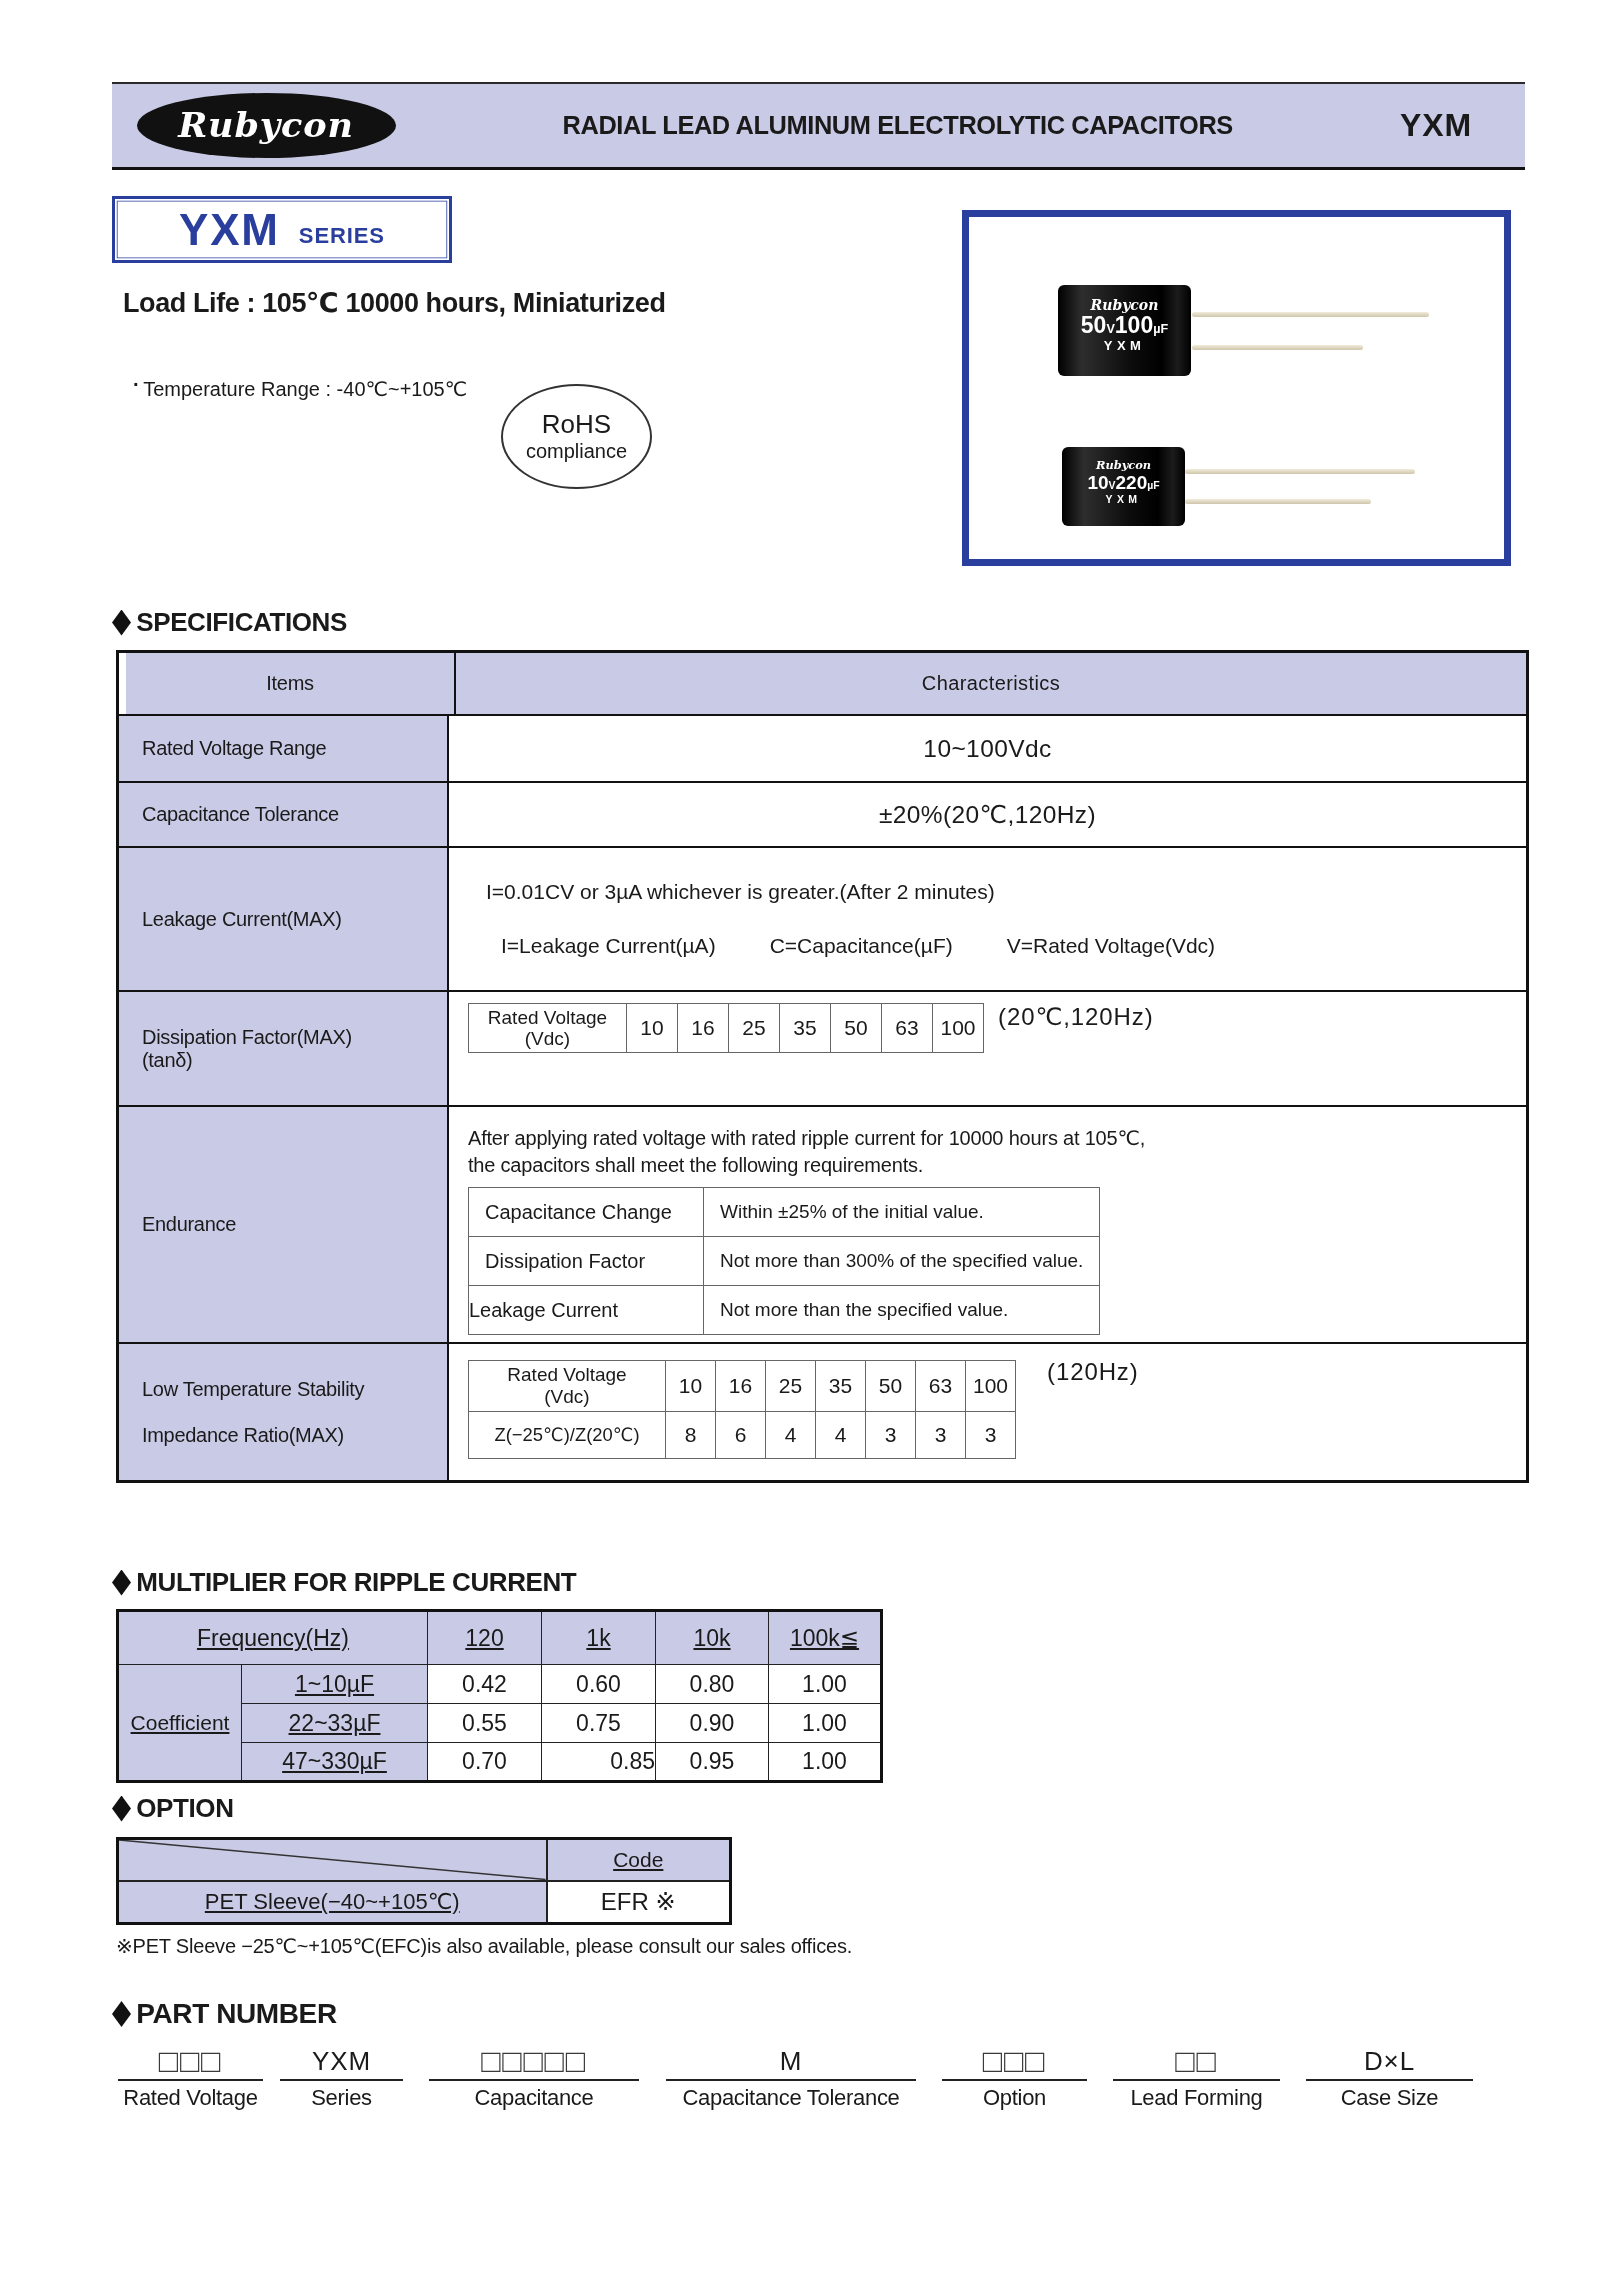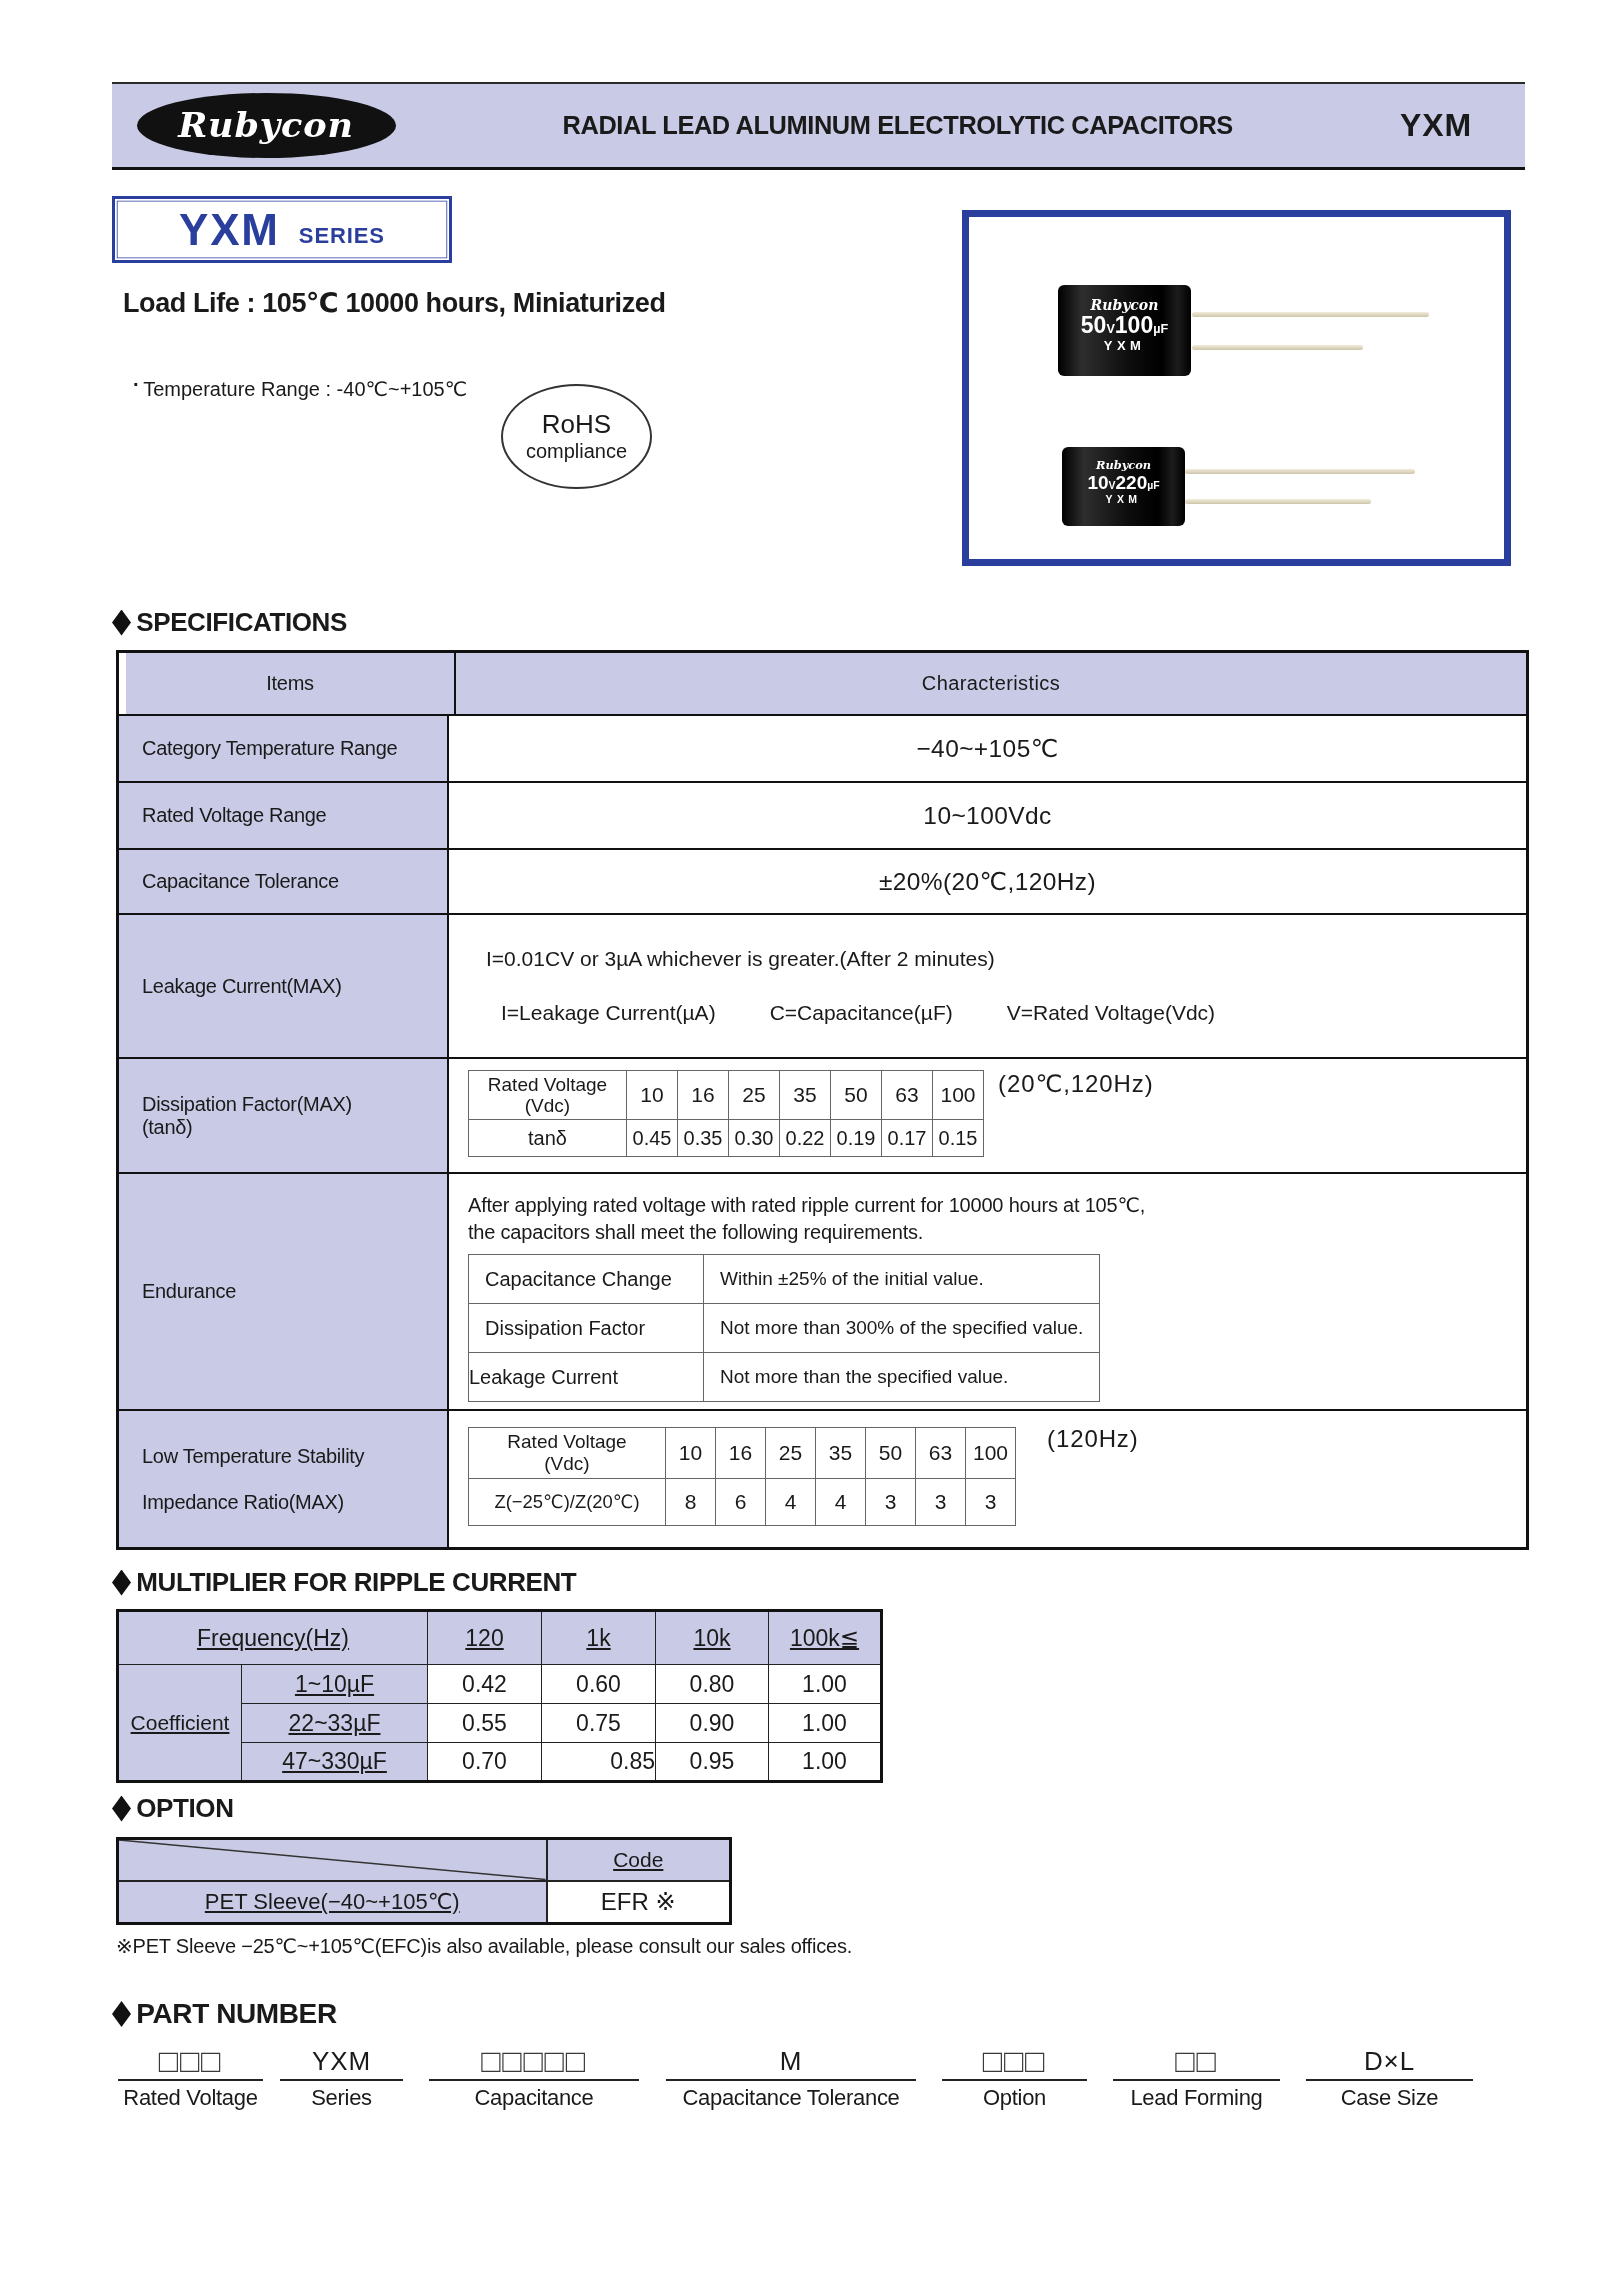--- a/index.html
+++ b/index.html
@@ -145,24 +145,20 @@
     <span>SPECIFICATIONS</span>
   </div>
 
   <div class="abs spec-table">
 
     <div class="srow" style="height:61px;">
       <div class="lab center" style="font-size:20px;margin-left:7px;">Items</div>
       <div class="val mid" style="font-size:20px;background:var(--lav);">Characteristics</div>
     </div>
 
-    <div class="srow" style="height:67px;">
-      <div class="lab">Category Temperature Range</div>
-      <div class="val mid">−40~+105℃</div>
-    </div>
 
     <div class="srow" style="height:67px;">
       <div class="lab">Rated Voltage Range</div>
       <div class="val mid">10~100Vdc</div>
     </div>
 
     <div class="srow" style="height:65px;">
       <div class="lab">Capacitance Tolerance</div>
       <div class="val mid">±20%(20℃,120Hz)</div>
     </div>
@@ -193,30 +189,20 @@
               <div>(Vdc)</div>
             </th>
             <th style="width:51px;font-size:21px;">10</th>
             <th style="width:51px;font-size:21px;">16</th>
             <th style="width:51px;font-size:21px;">25</th>
             <th style="width:51px;font-size:21px;">35</th>
             <th style="width:51px;font-size:21px;">50</th>
             <th style="width:51px;font-size:21px;">63</th>
             <th style="width:51px;font-size:21px;">100</th>
           </tr>
-          <tr style="height:37px;">
-            <td style="font-size:20px;">tanδ</td>
-            <td style="font-size:20px;">0.45</td>
-            <td style="font-size:20px;">0.35</td>
-            <td style="font-size:20px;">0.30</td>
-            <td style="font-size:20px;">0.22</td>
-            <td style="font-size:20px;">0.19</td>
-            <td style="font-size:20px;">0.17</td>
-            <td style="font-size:20px;">0.15</td>
-          </tr>
         </tbody>
           </table>
         <span class="cond" style="left:549px;top:10.5px;">(20℃,120Hz)</span>
       </div>
     </div>
 
     <div class="srow" style="height:237px;">
       <div class="lab">Endurance</div>
       <div class="val" style="padding:17.5px 0 0 19px;">
         <div class="endur-intro">After applying rated voltage with rated ripple current for 10000 hours at 105℃,</div>

